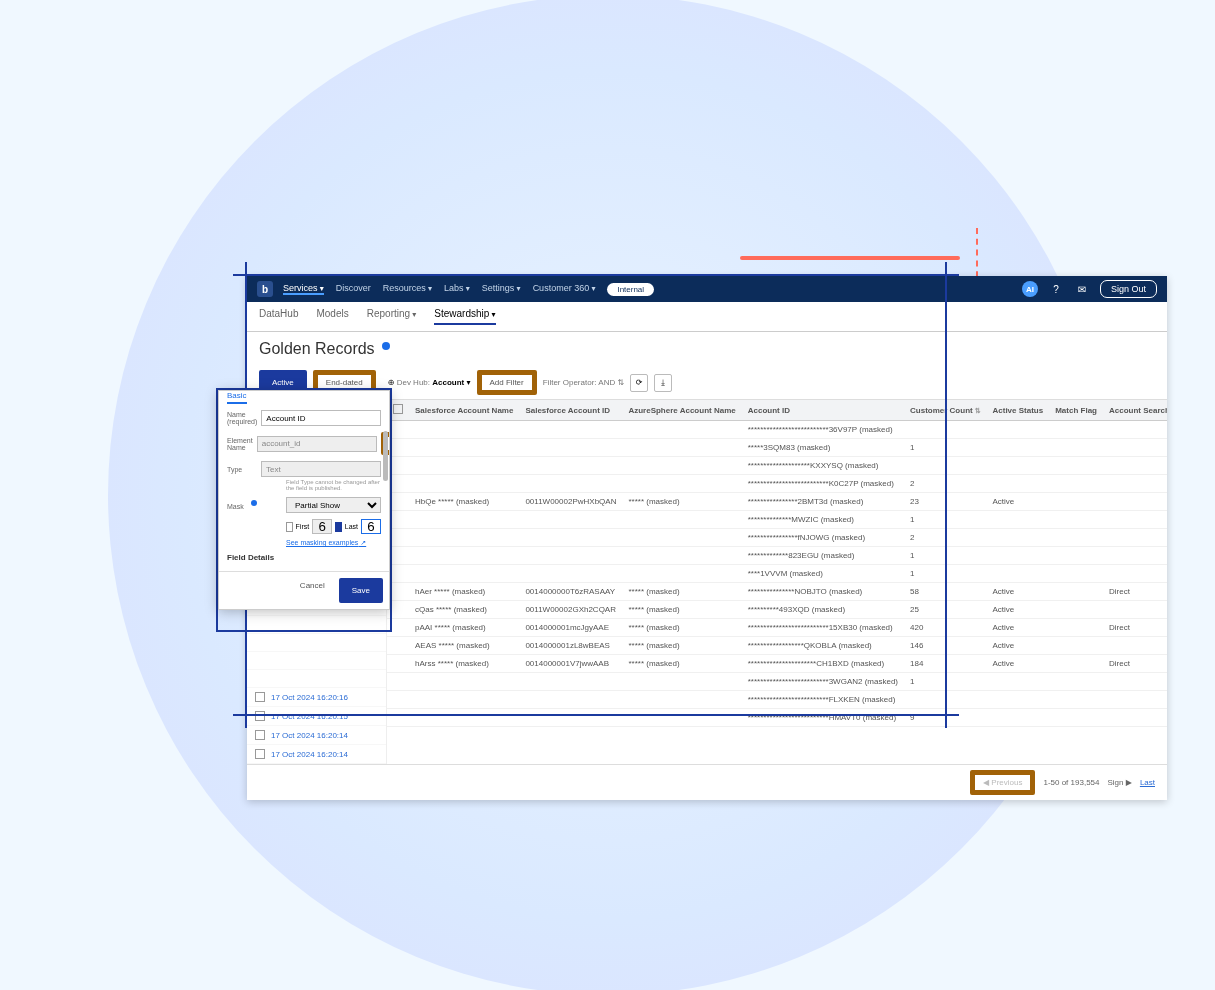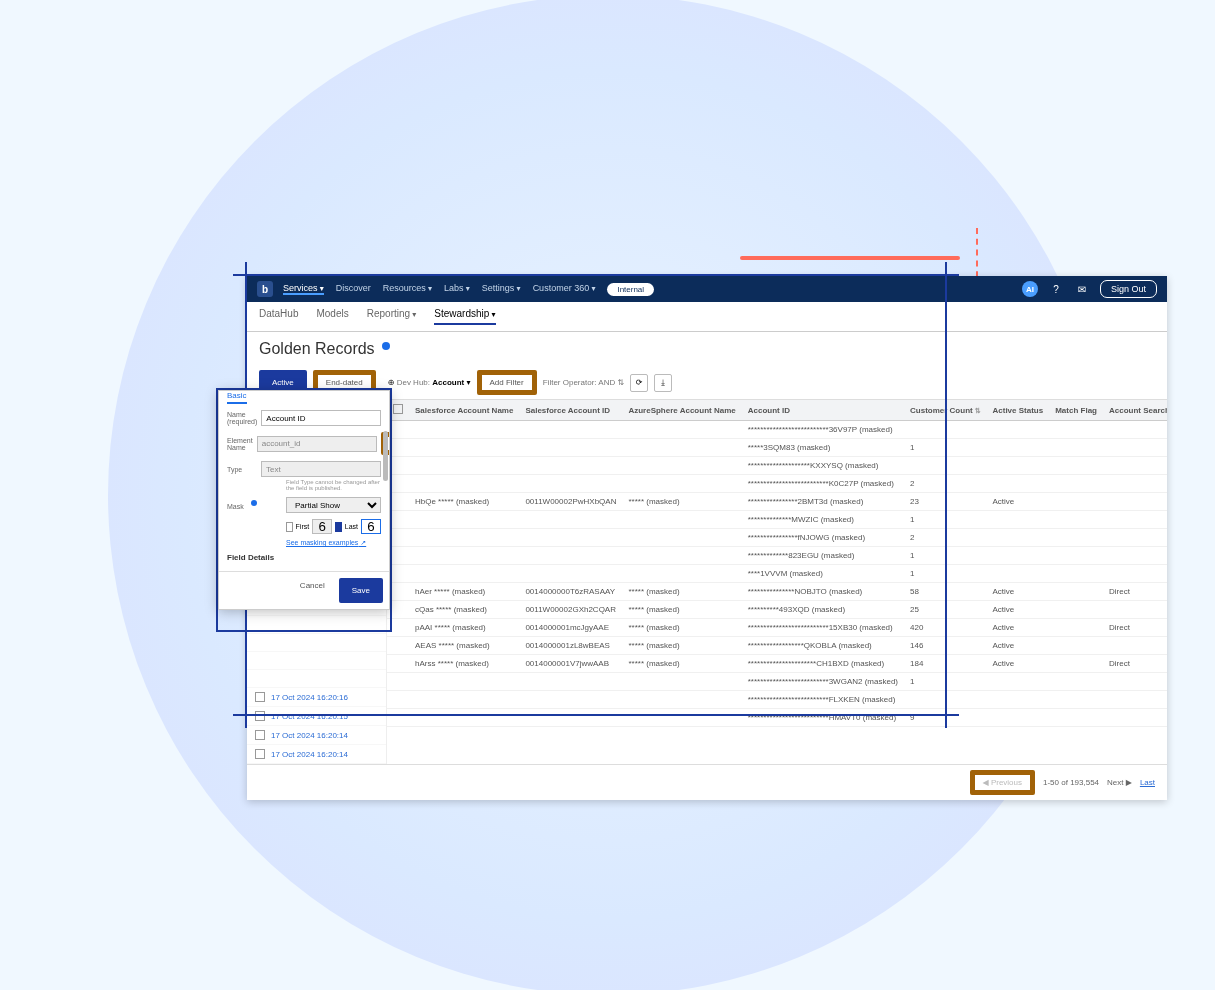--- a/index.html
+++ b/index.html
@@ -375,21 +375,21 @@
               <td></td>
             </tr>
           </tbody>
       </table>
     </div>
   </div>
 
   <div class="pager">
     <span class="btn disabled">◀ <span>Previous</span></span>
     <span>1-50 of 193,554</span>
-    <span><span>Next</span> ▶</span>
+    <span><span>Sign</span> ▶</span>
     <span class="link">Last</span>
   </div>
 </div>
 
 <div class="crop-frame cf-main">
   <div style="position:absolute;left:-14px;top:-2px;width:14px;height:2px;background:#1b3a9e;"></div>
   <div style="position:absolute;right:-14px;top:-2px;width:14px;height:2px;background:#1b3a9e;"></div>
   <div style="position:absolute;left:-14px;bottom:-2px;width:14px;height:2px;background:#1b3a9e;"></div>
   <div style="position:absolute;right:-14px;bottom:-2px;width:14px;height:2px;background:#1b3a9e;"></div>
   <div style="position:absolute;top:-14px;left:-2px;width:2px;height:14px;background:#1b3a9e;"></div>

